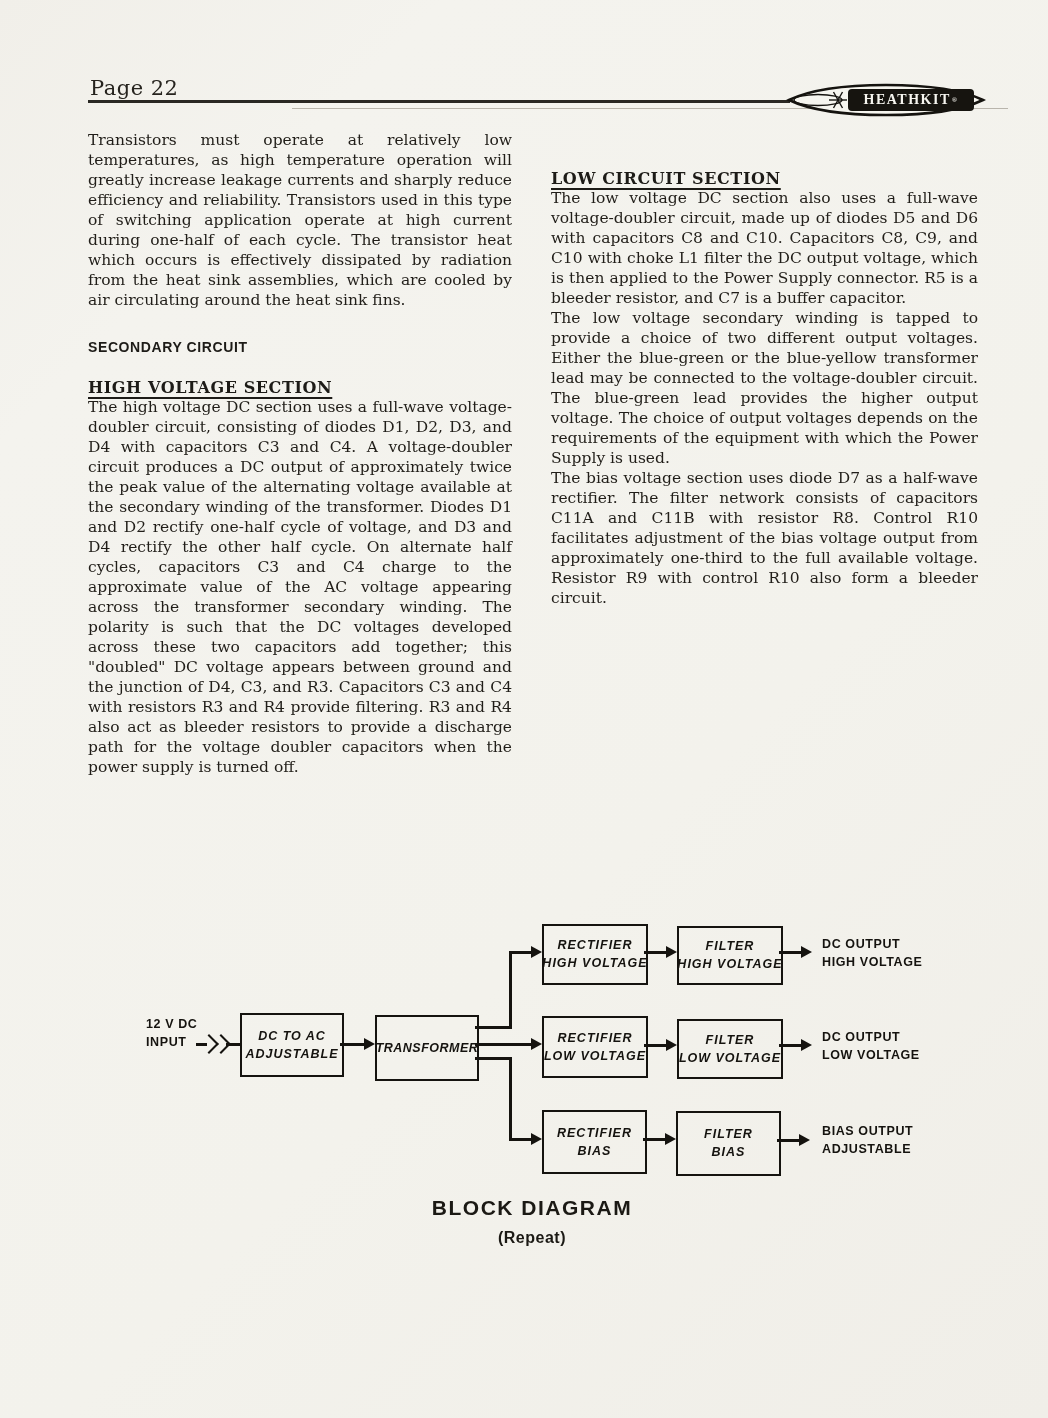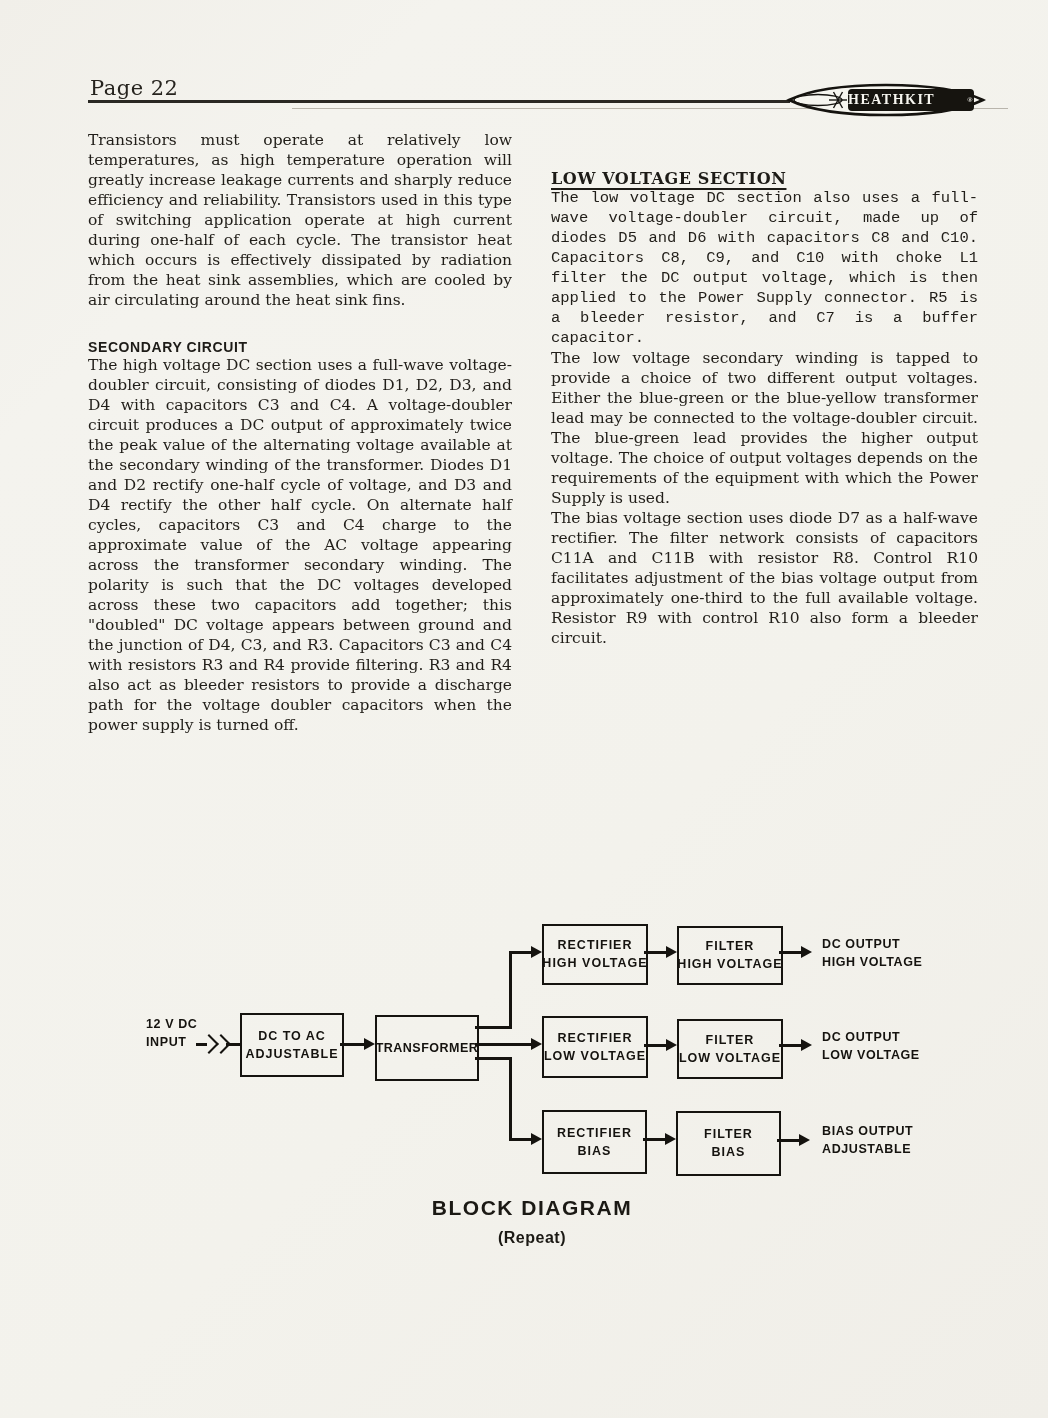--- a/index.html
+++ b/index.html
@@ -18,21 +18,21 @@
     position:absolute;left:90px;top:76px;
     font-size:21px;letter-spacing:0.5px;color:#26231e;
   }
   .rule-main{position:absolute;left:88px;top:100px;width:702px;height:3px;background:#2a2823;}
   .rule-faint{position:absolute;left:292px;top:108px;width:716px;height:1px;background:#b9b5ac;}
   .logo{position:absolute;left:786px;top:82px;width:200px;height:36px;}
   .logo svg{display:block;}
   .logo-text-box{
     position:absolute;left:62px;top:7px;width:126px;height:22px;
     background:#16140f;border-radius:4px;
-    display:flex;align-items:center;justify-content:space-between;
+    display:flex;align-items:center;justify-content:center;
     color:#f6f5ef;font-family:"Liberation Serif",serif;font-weight:bold;
     font-size:14px;letter-spacing:1.5px;
   }
   .logo-text-box sup{font-size:7px;margin-left:1px;}
   
   .col{position:absolute;top:130px;}
   .col-left{left:88px;width:424px;}
   .col-right{left:551px;width:427px;}
   p.body{
     margin:0;font-size:15.5px;line-height:20px;text-align:justify;
@@ -41,30 +41,30 @@
   .h-bold{
     margin:0;font-family:"Liberation Sans",sans-serif;font-weight:bold;
     font-size:14px;letter-spacing:0.6px;color:#1d1b17;
   }
   .h-underline{
     margin:0;font-size:16px;letter-spacing:0.6px;color:#1d1b17;
     text-decoration:underline;text-underline-offset:4px;
     text-decoration-thickness:1.5px;
   }
   .mt29{margin-top:29px;} .mt23{margin-top:23px;} .mt27{margin-top:27px;}
-  .mt39{margin-top:39px;} .mt25{margin-top:25px;font-family:Liberation Mono, monospace;} .mt38{margin-top:38px;}
+  .mt39{margin-top:39px;} .mt25{margin-top:25px;} .mt38{margin-top:38px;}
   .mt40{margin-top:40px;} .mt22{margin-top:22px;}
   
   .dbox{
     position:absolute;border:2.5px solid #15130f;background:transparent;
     display:flex;flex-direction:column;align-items:center;justify-content:center;
     gap:5px;
     font-family:"Liberation Sans",sans-serif;font-weight:bold;
     font-size:12.5px;letter-spacing:1px;color:#15130f;text-align:center;
-    line-height:13px;white-space:nowrap;
+    line-height:13px;white-space:nowrap;font-style:italic;
   }
   .dlabel{
     position:absolute;font-family:"Liberation Sans",sans-serif;font-weight:bold;
     font-size:12.5px;letter-spacing:0.6px;line-height:18px;color:#15130f;
     white-space:nowrap;
   }
   .hline{position:absolute;height:2.5px;background:#15130f;}
   .vline{position:absolute;width:2.5px;background:#15130f;}
   .arr{
     position:absolute;width:0;height:0;
@@ -110,25 +110,26 @@
     </svg>
     <div class="logo-text-box">
       <span>HEATHKIT</span>
         <sup>®</sup>
     </div>
   </div>
 
   <div class="col col-left">
     <p class="body">Transistors must operate at relatively low temperatures, as high temperature operation will greatly increase leakage currents and sharply reduce efficiency and reliability. Transistors used in this type of switching application operate at high current during one-half of each cycle. The transistor heat which occurs is effectively dissipated by radiation from the heat sink assemblies, which are cooled by air circulating around the heat sink fins.</p>
     <h3 class="h-bold mt29">SECONDARY CIRCUIT</h3>
+    <h4 class="h-underline mt23">HIGH VOLTAGE SECTION</h4>
     <p class="body mt27">The high voltage DC section uses a full-wave voltage-doubler circuit, consisting of diodes D1, D2, D3, and D4 with capacitors C3 and C4. A voltage-doubler circuit produces a DC output of approximately twice the peak value of the alternating voltage available at the secondary winding of the transformer. Diodes D1 and D2 rectify one-half cycle of voltage, and D3 and D4 rectify the other half cycle. On alternate half cycles, capacitors C3 and C4 charge to the approximate value of the AC voltage appearing across the transformer secondary winding. The polarity is such that the DC voltages developed across these two capacitors add together; this "doubled" DC voltage appears between ground and the junction of D4, C3, and R3. Capacitors C3 and C4 with resistors R3 and R4 provide filtering. R3 and R4 also act as bleeder resistors to provide a discharge path for the voltage doubler capacitors when the power supply is turned off.</p>
   </div>
 
   <div class="col col-right">
-    <h4 class="h-underline mt39">LOW VOLTAGE SECTION</h4>
+    <h4 class="h-underline mt39">LOW CIRCUIT SECTION</h4>
     <p class="body mt25">The low voltage DC section also uses a full-wave voltage-doubler circuit, made up of diodes D5 and D6 with capacitors C8 and C10. Capacitors C8, C9, and C10 with choke L1 filter the DC output voltage, which is then applied to the Power Supply connector. R5 is a bleeder resistor, and C7 is a buffer capacitor.</p>
     <p class="body mt38">The low voltage secondary winding is tapped to provide a choice of two different output voltages. Either the blue-green or the blue-yellow transformer lead may be connected to the voltage-doubler circuit. The blue-green lead provides the higher output voltage. The choice of output voltages depends on the requirements of the equipment with which the Power Supply is used.</p>
     <p class="body mt22">The bias voltage section uses diode D7 as a half-wave rectifier. The filter network consists of capacitors C11A and C11B with resistor R8. Control R10 facilitates adjustment of the bias voltage output from approximately one-third to the full available voltage. Resistor R9 with control R10 also form a bleeder circuit.</p>
   </div>
 
   <div>
 
     <div class="dlabel" style="left:146px;top:1015px;">
       <div>12 V DC</div>
       <div>INPUT</div>

